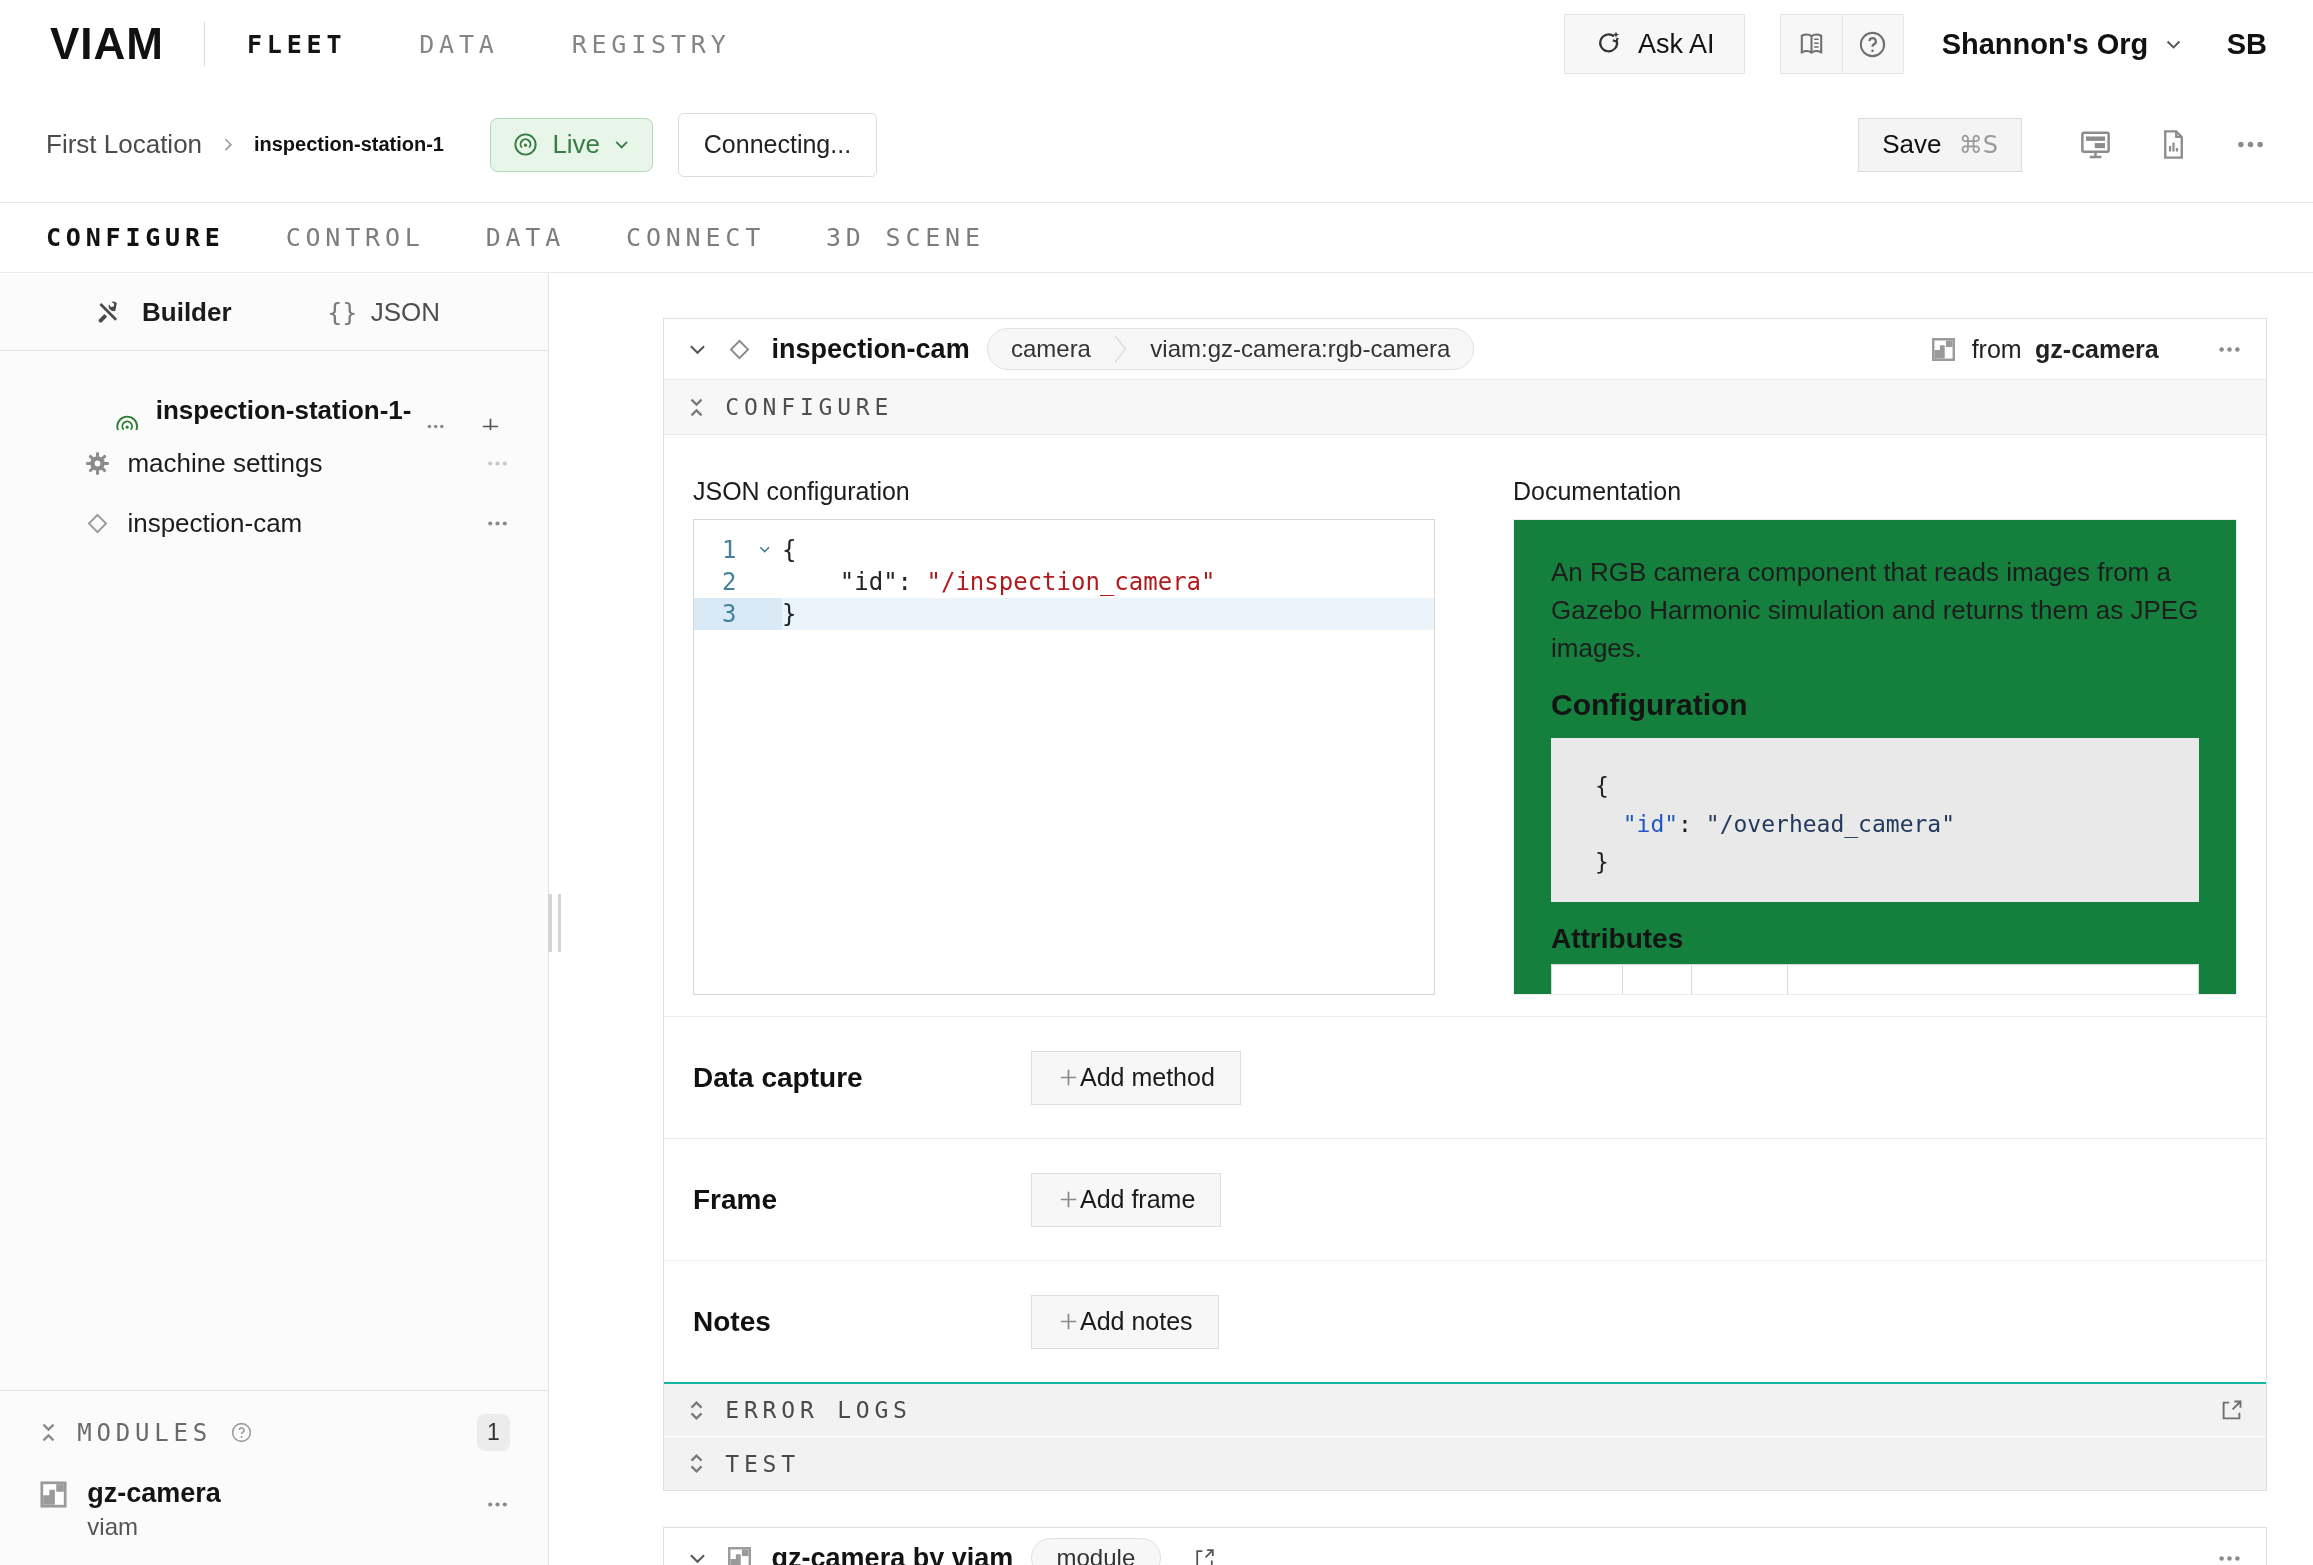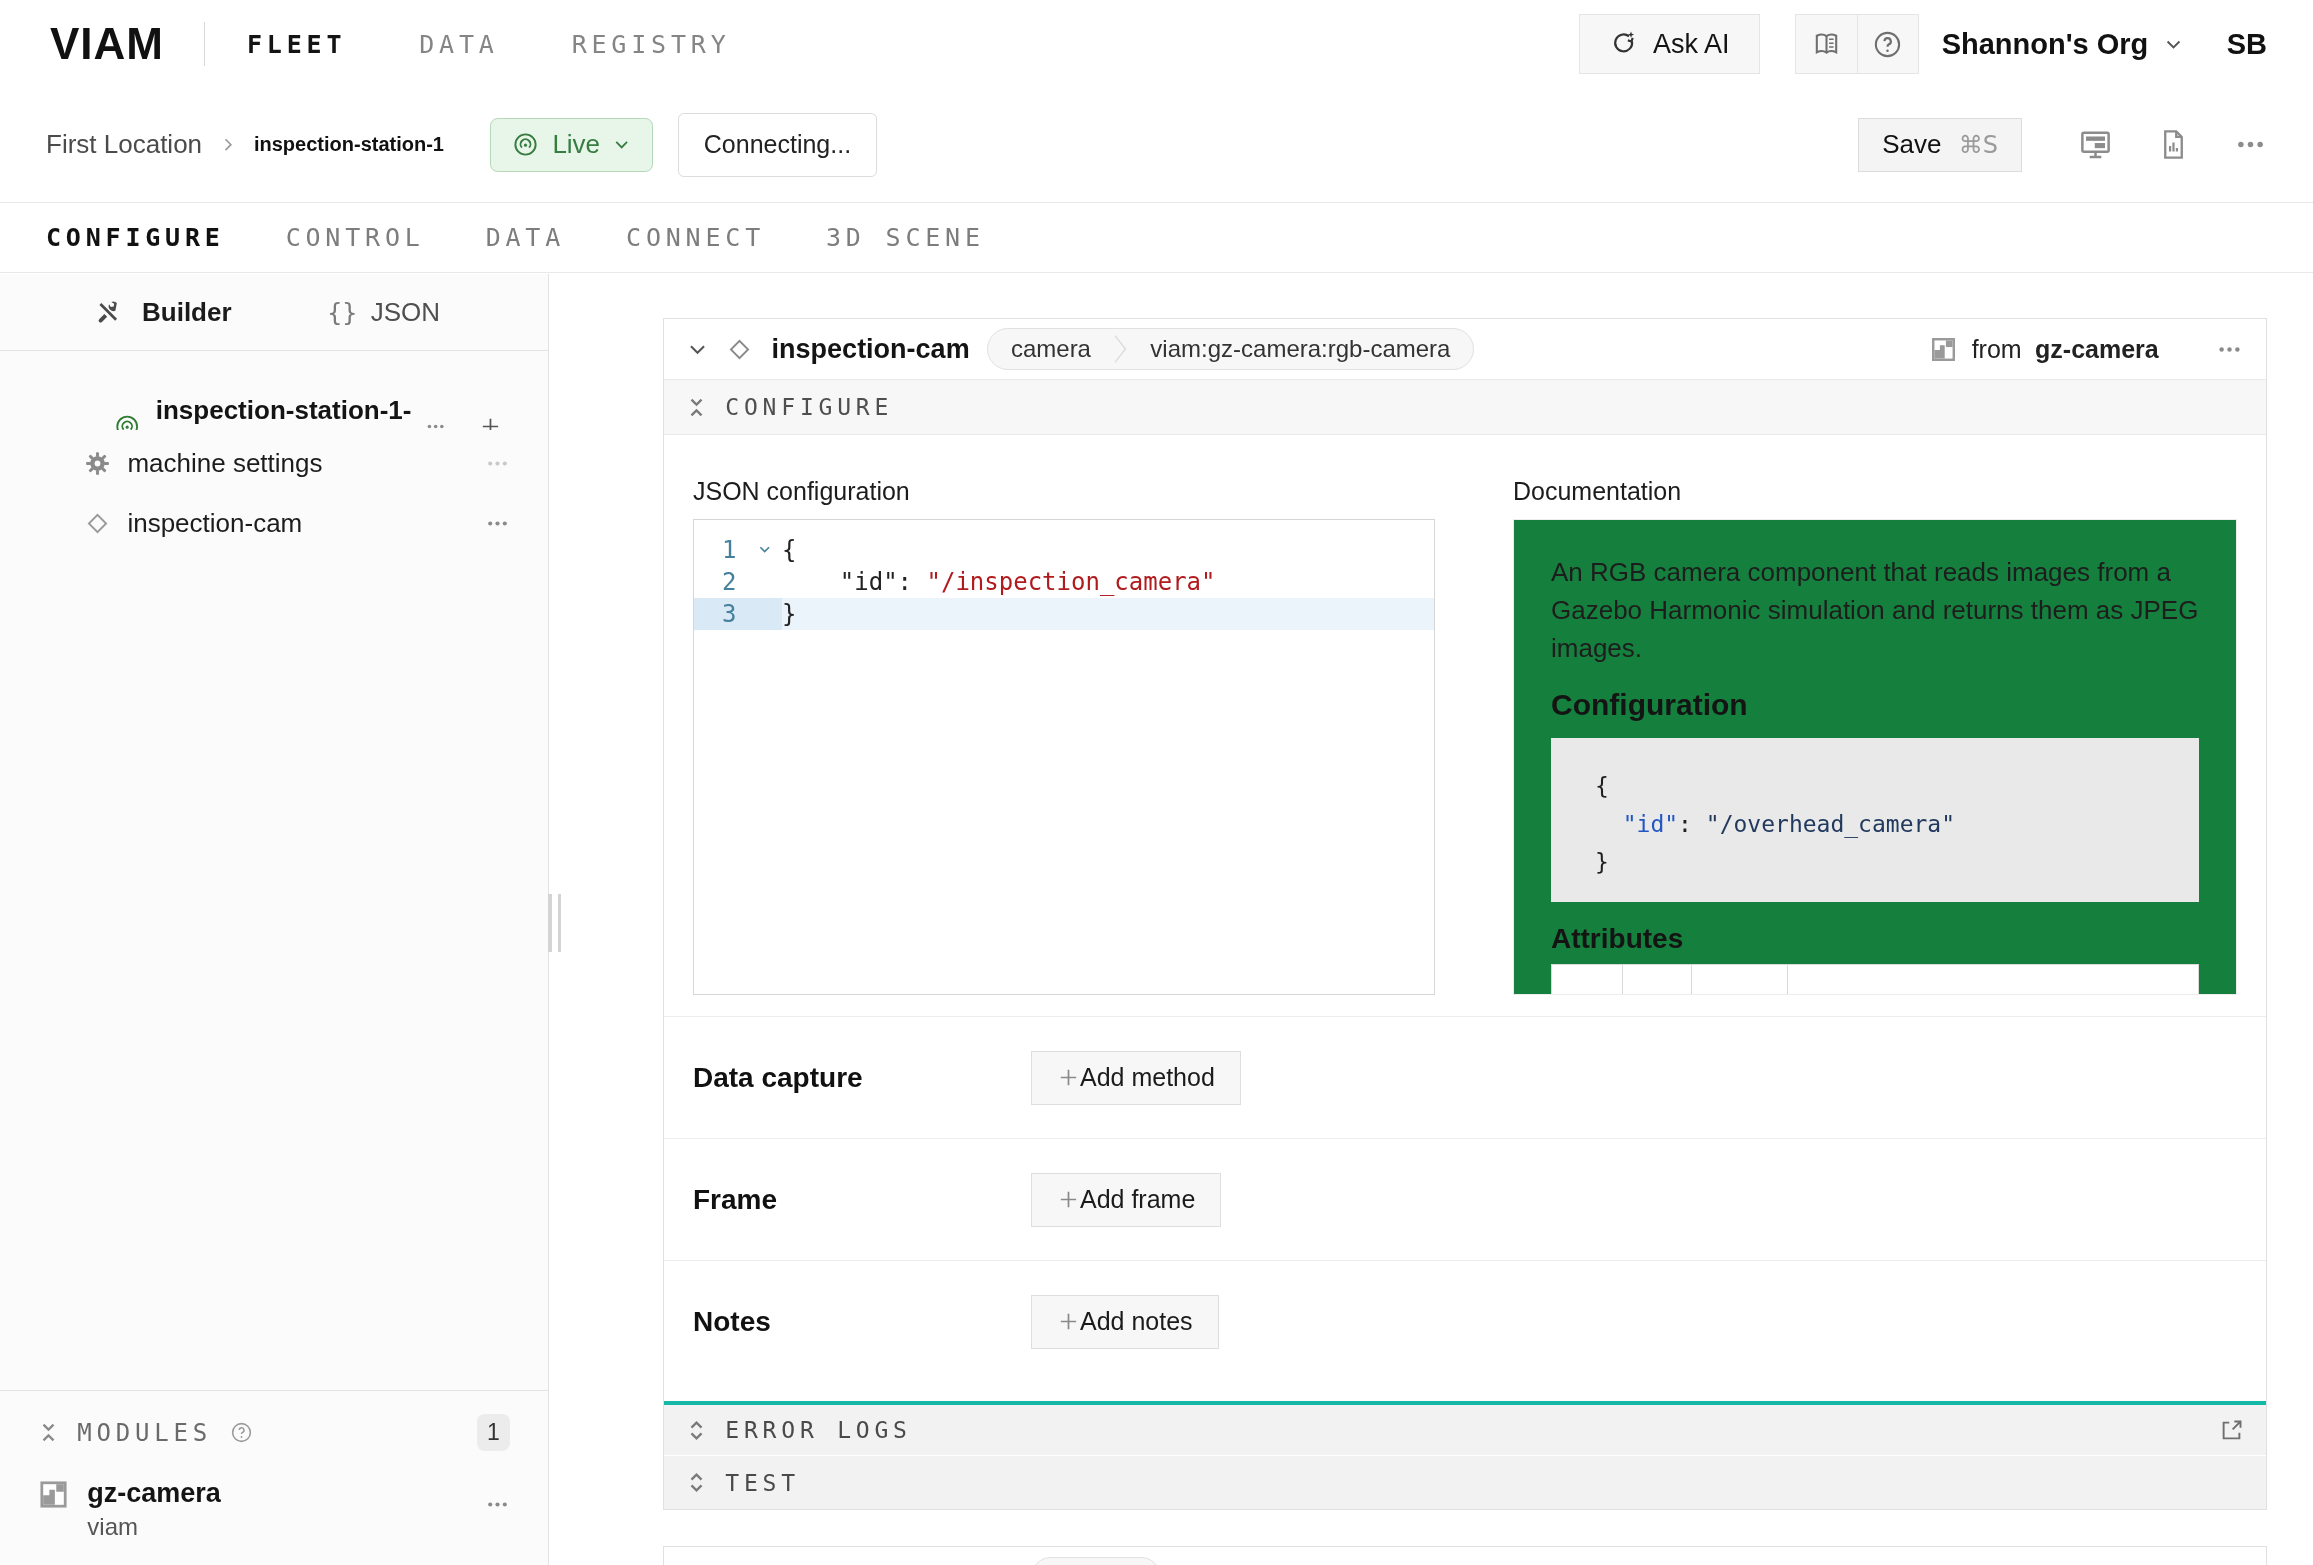--- a/index.html
+++ b/index.html
@@ -20,21 +20,21 @@
   .logo{font-size:44px; font-weight:900; letter-spacing:1px; color:#111;}
   .nav-divider{width:1px; height:44px; background:#d9d9d9; margin:0 42px 0 40px;}
   .navlinks{display:flex; gap:73px;}
   .navlink{font-family:"DejaVu Sans Mono",monospace; font-size:25px; letter-spacing:4.8px; color:#858585; cursor:pointer;}
   .navlink.active{color:#141414; font-weight:bold;}
   .nav-right{margin-left:auto; display:flex; align-items:center;}
   .askai{height:60px; padding:0 29px; background:#f7f7f7; border:1px solid #e5e5e5; display:flex; align-items:center; gap:15.4px; font-size:27px; color:#141414;}
   .icon-group{height:60px; margin-left:35px; background:#f7f7f7; border:1px solid #e5e5e5; display:flex;}
   .icon-cell{width:61px; display:flex; align-items:center; justify-content:center; color:#6f6f6f;}
   .icon-cell + .icon-cell{border-left:1px solid #e5e5e5;}
-  .orgname{margin-left:23px; font-size:29px; font-weight:bold; display:flex; align-items:center; gap:15.4px; color:#111;}
+  .orgname{margin-left:38px; font-size:29px; font-weight:bold; display:flex; align-items:center; gap:15.4px; color:#111;}
   .avatar{margin-left:44px; font-size:29px; font-weight:bold; color:#111;}
 
   
   .mbar{position:absolute; left:0; top:88px; width:2313px; height:113px; display:flex; align-items:center; padding:0 46px;}
   .crumb{font-size:26px; color:#4b4b4b;}
   .crumb-sep{margin:0 17.3px; color:#9a9a9a;}
   .mname{font-size:20px; font-weight:bold; color:#111;}
   .live-pill{margin-left:46px; height:54px; padding:0 21px; border-radius:7.7px; background:var(--green-bg);
              border:1px solid var(--green-border); display:flex; align-items:center; gap:13.4px;
              color:var(--green-text); font-size:26px;}
@@ -117,21 +117,21 @@
   .doc-h2{font-size:28px; font-weight:bold; margin-top:21px; color:#141414;}
   .attr-table{margin-top:9.6px; width:100%; border-collapse:collapse; background:#fff;}
   .attr-table td{border:1px solid #d9d9d9; height:44px;}
 
   .section-row{height:122px; border-top:1px solid #ededed; display:flex; align-items:center; padding:0 29px;}
   .section-label{width:338px; flex:none; font-size:28px; font-weight:600; color:#111;}
   .add-btn{height:54px; display:inline-flex; align-items:center; gap:0; padding:0 25px; background:#f7f7f7; border:1px solid #dedede; font-size:25px; color:#1b1b1b; cursor:pointer;}
   .add-btn .plus{color:#8a8a8a;}
 
   .log-bar{height:54px; background:var(--log-bg); display:flex; align-items:center; padding:0 21px; gap:17.3px; color:#4a4a4a;}
-  .log-bar.first{border-top:4px solid #14b8a6;margin-top:19px;}
+  .log-bar.first{border-top:2px solid #14b8a6;}
   .log-bar + .log-bar{border-top:1.9px solid #fff;}
   .log-bar .ext{margin-left:auto; color:#6f6f6f;}
 
   .card2{margin-top:36px;}
   .mod-pill{height:40px; border-radius:20px; border:1px solid #e1e1e1; background:#f7f7f7; display:flex; align-items:center; padding:0 25px; font-size:24px; color:#333;}
   .registry{display:flex; align-items:center; gap:11.5px; font-size:25px; color:#2b2b2b; margin-left:13.4px;}
 </style>
 </head>
 <body>
 

